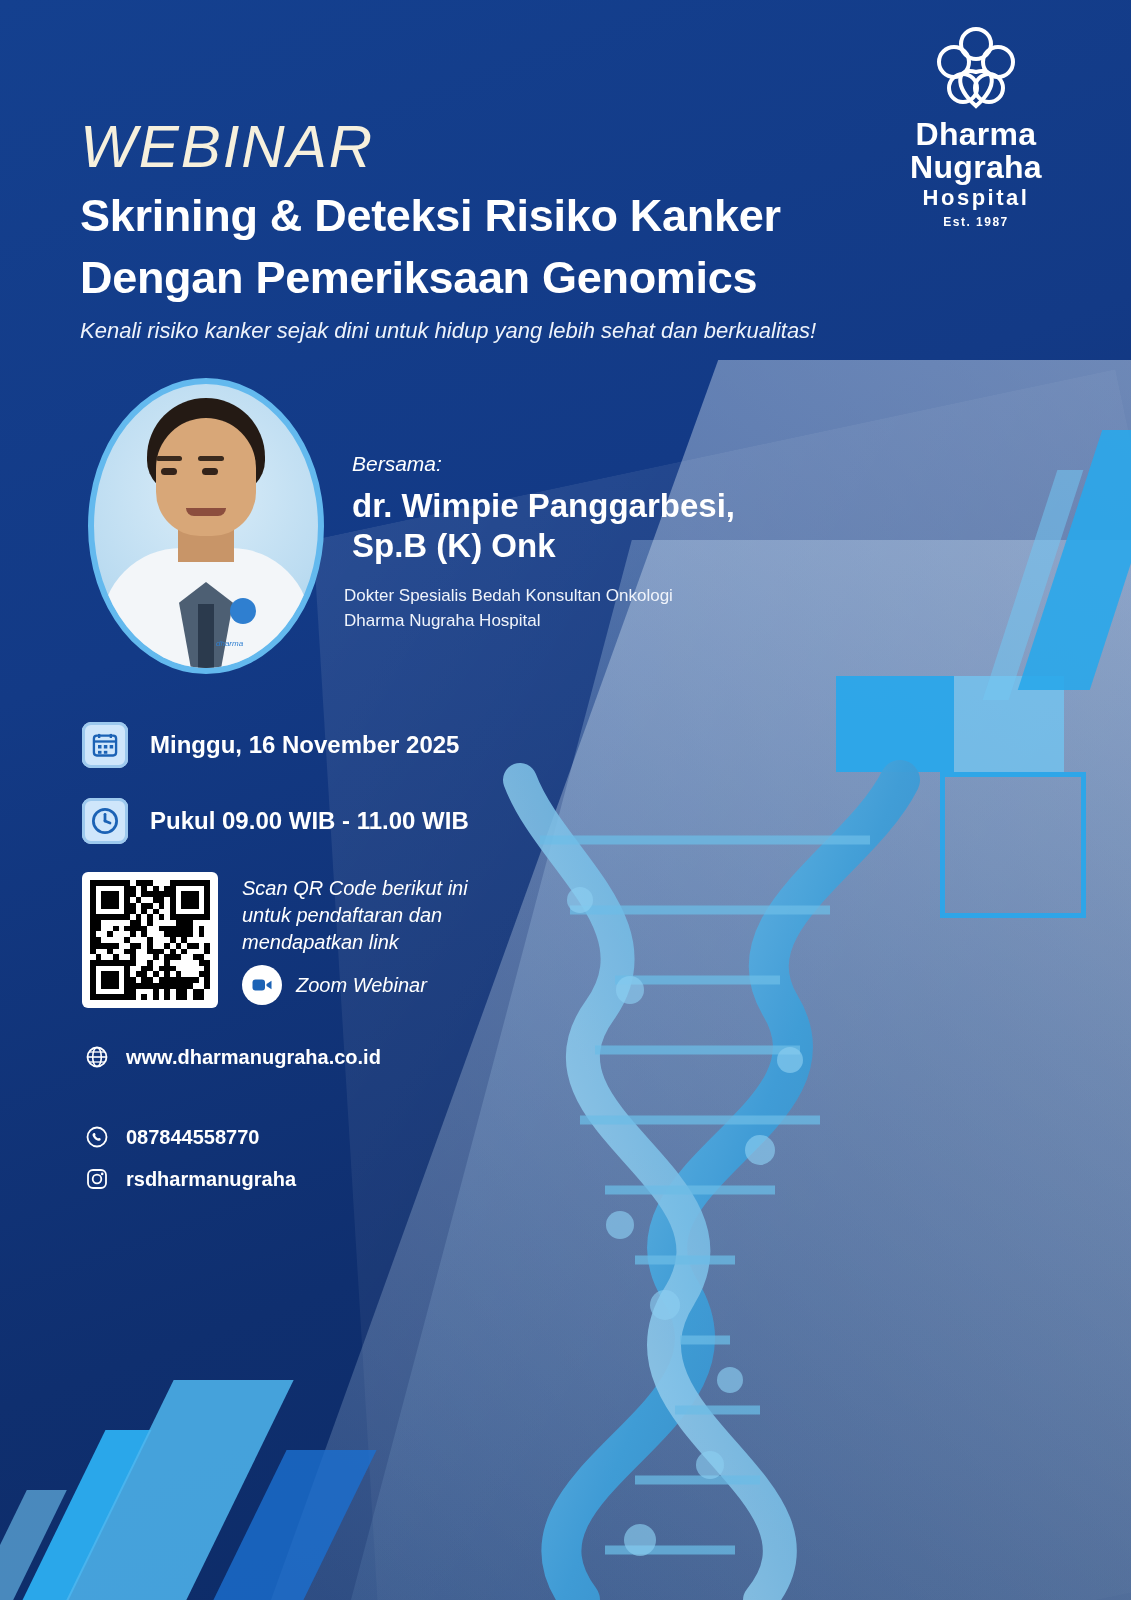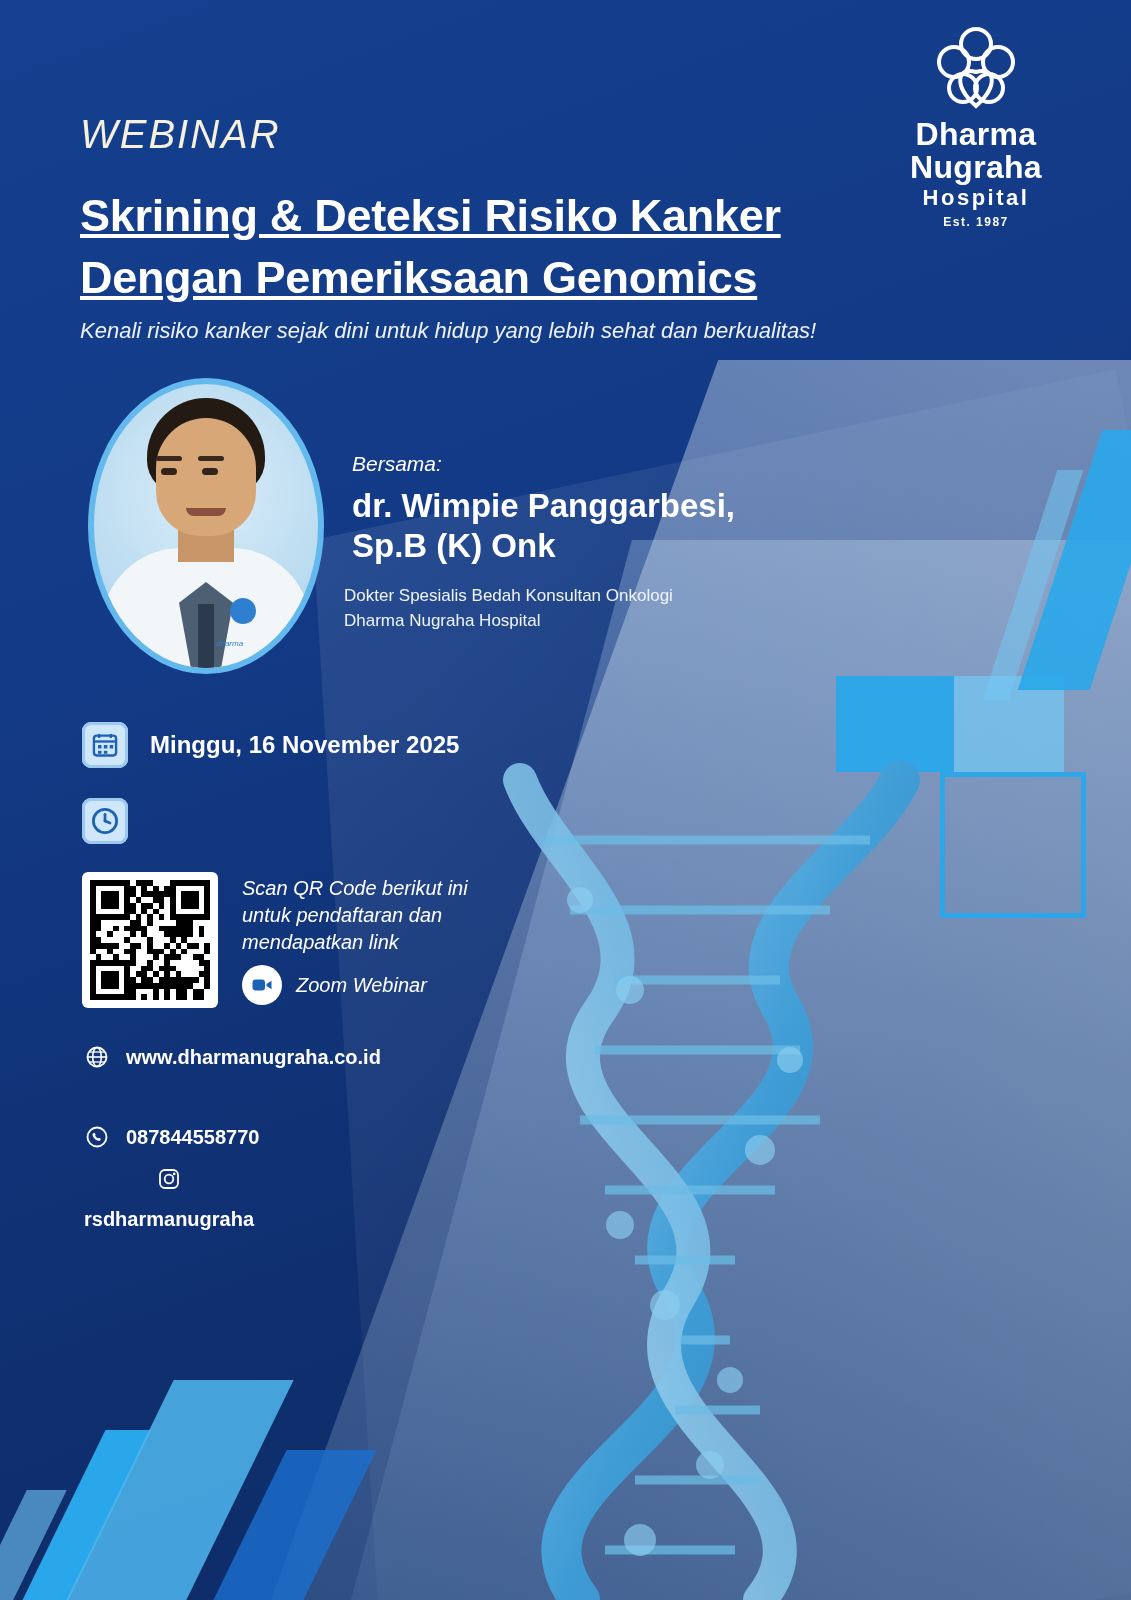--- a/index.html
+++ b/index.html
@@ -74,36 +74,35 @@
     pointer-events: none;
   }
 
   
   .content { position: relative; z-index: 5; }
 
   .webinar-word {
     position: absolute;
     left: 80px;
     top: 112px;
-    font-size: 40px;
+    font-size: 60px;
     letter-spacing: 2px;
     font-style: italic;
     font-weight: 400;
     color: #f6f0dd;
     font-family: "Liberation Sans", sans-serif;
   }
   .title1, .title2 {
     position: absolute;
     left: 80px;
     color: #ffffff;
     font-weight: bold;
     font-size: 45px;
     letter-spacing: -0.3px;
     white-space: nowrap;
-    text-decoration: underline;
   }
   .title1 { top: 190px; }
   .title2 { top: 252px; }
   .subtitle {
     position: absolute;
     left: 80px;
     top: 318px;
     font-size: 22px;
     font-style: italic;
     color: #eef3fb;
@@ -197,21 +196,21 @@
     display: flex; align-items: center; justify-content: center;
   }
   .zoom-label { font-size: 20px; font-weight: normal; font-style: italic; color: #ffffff; }
 
   
   .contact { position: absolute; left: 84px; display: flex; align-items: center; gap: 16px; }
   .contact .c-icon { width: 26px; height: 26px; display: flex; align-items: center; justify-content: center; }
   .contact .c-label { font-size: 20px; font-weight: bold; color: #ffffff; }
   .contact.web { top: 1044px; }
   .contact.wa { top: 1124px; }
-  .contact.ig { top: 1166px; flex-direction: column; }
+  .contact.ig { top: 1166px; }
 
   
   .brand { position: absolute; right: 60px; top: 22px; width: 190px; text-align: center; color: #ffffff; }
   .brand .mark { display: flex; justify-content: center; }
   .brand .b1 { font-size: 32px; font-weight: bold; line-height: 1.02; letter-spacing: .3px; }
   .brand .b2 { font-size: 32px; font-weight: bold; line-height: 1.02; letter-spacing: .3px; }
   .brand .b3 { font-size: 22px; font-weight: bold; letter-spacing: 2.5px; margin-top: 2px; }
   .brand .b4 { font-size: 12px; font-weight: bold; letter-spacing: 1.5px; margin-top: 4px; }
 </style>
 </head>
@@ -345,20 +344,21 @@
     </div>
 
     <div class="info-row time">
       <div class="info-icon">
         <svg width="30" height="30" viewBox="0 0 24 24">
           <circle cx="12" cy="12" r="9.3" fill="none" stroke="#1b62b5" stroke-width="2.2"></circle>
           <line x1="12" y1="12" x2="12" y2="6.6" stroke="#1b62b5" stroke-width="2.2" stroke-linecap="round"></line>
           <line x1="12" y1="12" x2="16" y2="13.6" stroke="#1b62b5" stroke-width="2.2" stroke-linecap="round"></line>
         </svg>
       </div>
+      <div class="info-text">Pukul 09.00 WIB - 11.00 WIB</div>
     </div>
 
     <div class="qr-box">
       <div class="qr-grid" id="qrGrid">
           <i></i>
           <i></i>
           <i></i>
           <i></i>
           <i></i>
           <i></i>

